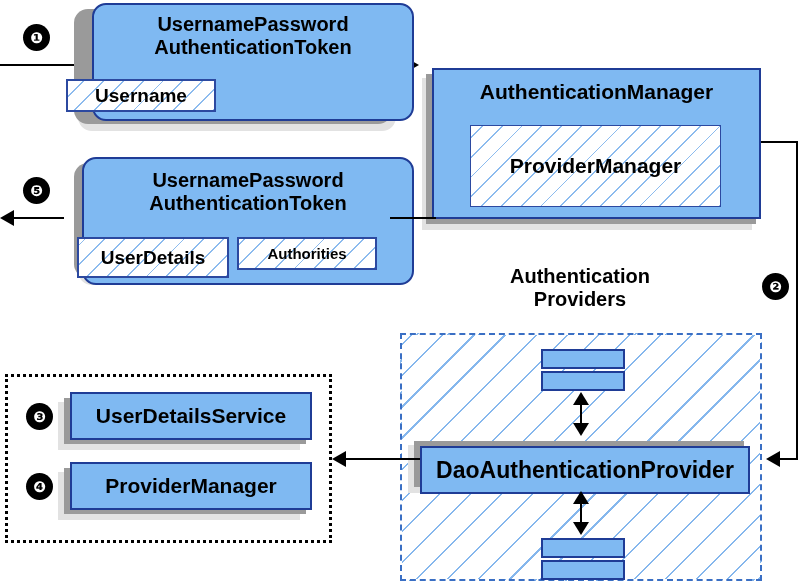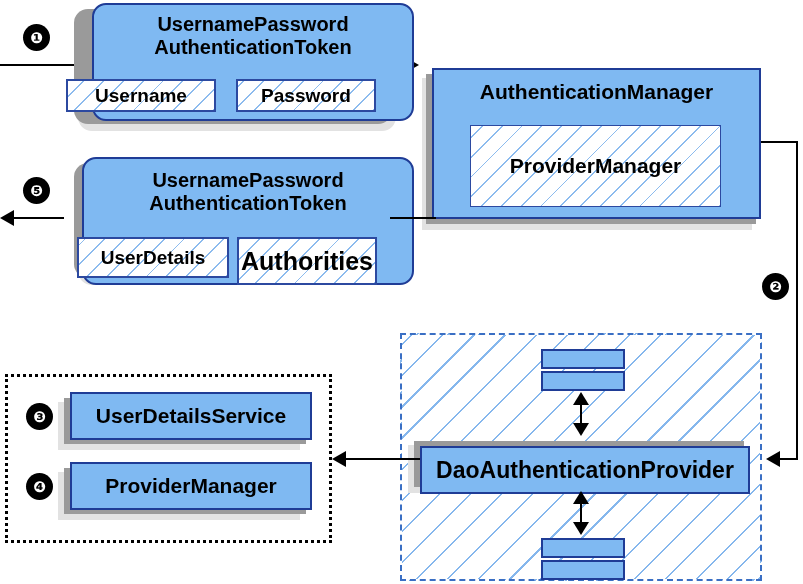--- a/index.html
+++ b/index.html
@@ -117,21 +117,20 @@
   <div class="abs shadow" data-name="request-token-shadow" style="left:74px;top:9px;width:318px;height:115px;border-radius:14px;"></div>
 
   <div class="abs blue-box rounded" data-name="request-token-box" style="left:68px;top:3px;width:322px;height:118px;flex-direction:column;justify-content:flex-start;">
     <div style="margin-top:8px;font-size:20px;line-height:1.15;" data-name="request-token-title">
       <div data-name="request-token-title-line1">UsernamePassword</div>
       <div data-name="request-token-title-line2">AuthenticationToken</div>
     </div>
   </div>
 
   <div class="abs hatch-white" data-name="request-token-username-field" style="left:66px;top:79px;width:150px;height:33px;font-size:19px;">Username</div>
-  <div class="abs hatch-white" data-name="request-token-password-field" style="left:236px;top:79px;width:140px;height:33px;font-size:19px;">Password</div>
 
   <div class="abs shadow2" data-name="authentication-manager-shadow-outer" style="left:422px;top:78px;width:330px;height:152px;"></div>
   <div class="abs shadow" data-name="authentication-manager-shadow" style="left:426px;top:74px;width:330px;height:150px;"></div>
 
   <div class="abs blue-box" data-name="authentication-manager-box" style="left:432px;top:68px;width:329px;height:151px;flex-direction:column;justify-content:flex-start;">
     <div style="margin-top:10px;font-size:21px;" data-name="authentication-manager-label">AuthenticationManager</div>
   </div>
 
   <div class="abs hatch-white" data-name="provider-manager-box" style="left:470px;top:125px;width:251px;height:82px;font-size:21px;border-width:1px;">ProviderManager</div>
 
@@ -147,29 +146,33 @@
   <div class="abs shadow" data-name="response-token-shadow" style="left:74px;top:163px;width:318px;height:115px;border-radius:14px;"></div>
 
   <div class="abs blue-box rounded" data-name="response-token-box" style="left:58px;top:157px;width:332px;height:128px;flex-direction:column;justify-content:flex-start;">
     <div style="margin-top:10px;font-size:20px;line-height:1.15;" data-name="response-token-title">
       <div data-name="response-token-title-line1">UsernamePassword</div>
       <div data-name="response-token-title-line2">AuthenticationToken</div>
     </div>
   </div>
 
   <div class="abs hatch-white" data-name="response-token-userdetails-field" style="left:77px;top:237px;width:152px;height:41px;font-size:19px;">UserDetails</div>
-  <div class="abs hatch-white" data-name="response-token-authorities-field" style="left:237px;top:237px;width:140px;height:48px;font-size:25px;">Authorities</div>
+  <div class="abs hatch-white" data-name="response-token-authorities-field" style="left:237px;top:237px;width:140px;height:33px;font-size:15px;">Authorities</div>
 
   <div class="marker" data-name="step-marker-5">❺</div>
   <style>[data-name="step-marker-5"]{left:24px;top:178px;}</style>
 
   <div class="line-h" data-name="response-return-line" style="left:390px;top:217px;width:46px;"></div>
   <div class="line-h" data-name="outgoing-response-line" style="left:14px;top:217px;width:50px;"></div>
   <div class="arrow-l" data-name="outgoing-response-arrowhead" style="left:0px;top:210px;"></div>
 
+  <div class="title-text" data-name="providers-region-title" style="left:450px;top:265px;width:260px;font-size:20px;">
+    <div data-name="providers-region-title-line1">Authentication</div>
+    <div data-name="providers-region-title-line2">Providers</div>
+  </div>
 
   <div class="abs hatch-region" data-name="authentication-providers-region" style="left:400px;top:333px;width:362px;height:248px;"></div>
 
   <div class="small-bar" data-name="other-provider-top-bar-1" style="left:541px;top:349px;width:80px;height:16px;"></div>
   <div class="small-bar" data-name="other-provider-top-bar-2" style="left:541px;top:371px;width:80px;height:16px;"></div>
 
   <div class="arrow-u" data-name="provider-link-top-arrow-up" style="left:573px;top:392px;"></div>
   <div class="line-v" data-name="provider-link-top-line" style="left:580px;top:398px;height:28px;"></div>
   <div class="arrow-d" data-name="provider-link-top-arrow-down" style="left:573px;top:423px;"></div>
 

